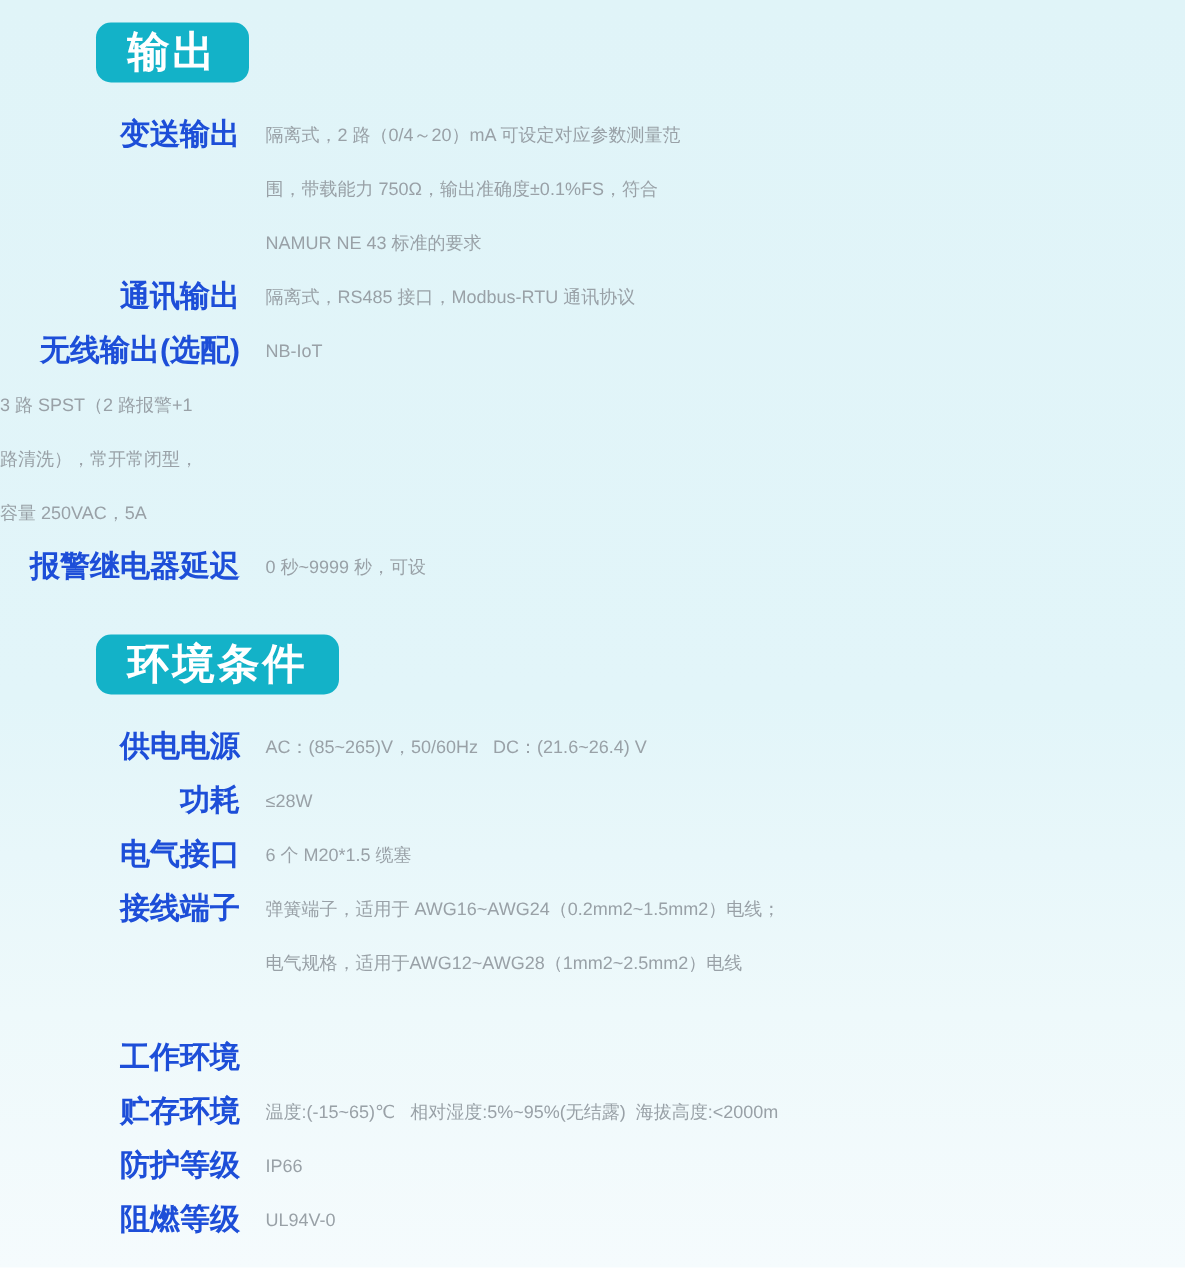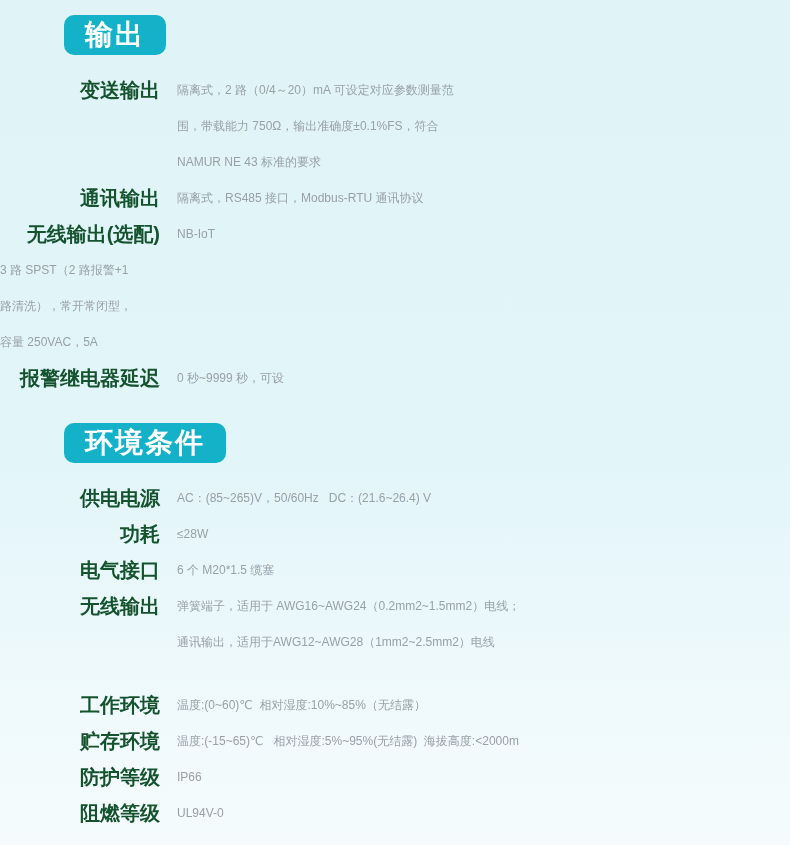--- a/index.html
+++ b/index.html
@@ -39,21 +39,21 @@
   .rows {
     margin-top: 17px;
   }
   .row {
     display: grid;
     grid-template-columns: 160px 1fr;
     column-gap: 17px;
   }
   .row-label {
     text-align: right;
-    color: #14532d;
+    color: #1d4ed8;
     font-weight: bold;
     font-size: 20px;
     line-height: 36px;
     white-space: nowrap;
   }
   .row-value {
     color: #99a1a7;
     font-size: 12px;
     line-height: 36px;
     white-space: pre-wrap;
@@ -105,32 +105,31 @@
       </div>
       <div class="row">
         <div class="row-label">功耗</div>
         <div class="row-value">≤28W</div>
       </div>
       <div class="row">
         <div class="row-label">电气接口</div>
         <div class="row-value">6 个 M20*1.5 缆塞</div>
       </div>
       <div class="row">
-        <div class="row-label">无线输出</div>
+        <div class="row-label">接线端子</div>
         <div class="row-value">弹簧端子，适用于 AWG16~AWG24（0.2mm2~1.5mm2）电线；
-通讯输出，适用于AWG12~AWG28（1mm2~2.5mm2）电线</div>
+电气规格，适用于AWG12~AWG28（1mm2~2.5mm2）电线</div>
       </div>
     </div>
   </section>
 
   <section class="spec-section">
     <div class="rows">
       <div class="row">
         <div class="row-label">工作环境</div>
-        <div class="row-value">温度:(0~60)℃  相对湿度:10%~85%（无结露）</div>
       </div>
       <div class="row">
         <div class="row-label">贮存环境</div>
         <div class="row-value">温度:(-15~65)℃   相对湿度:5%~95%(无结露)  海拔高度:&lt;2000m</div>
       </div>
       <div class="row">
         <div class="row-label">防护等级</div>
         <div class="row-value">IP66</div>
       </div>
       <div class="row">

